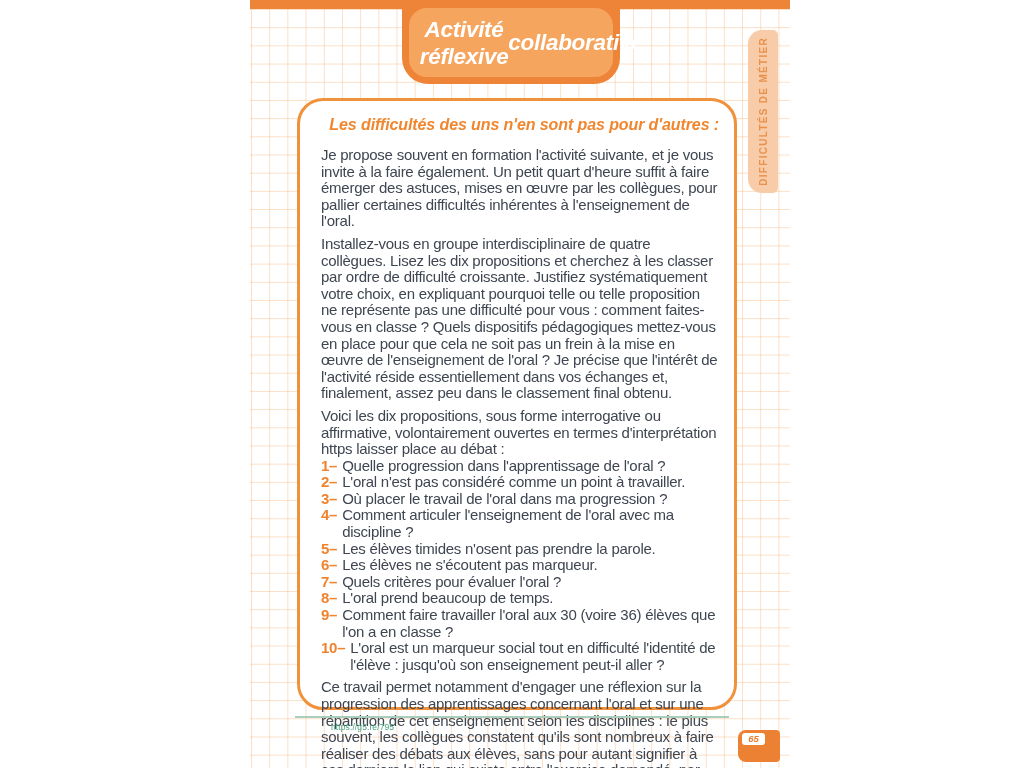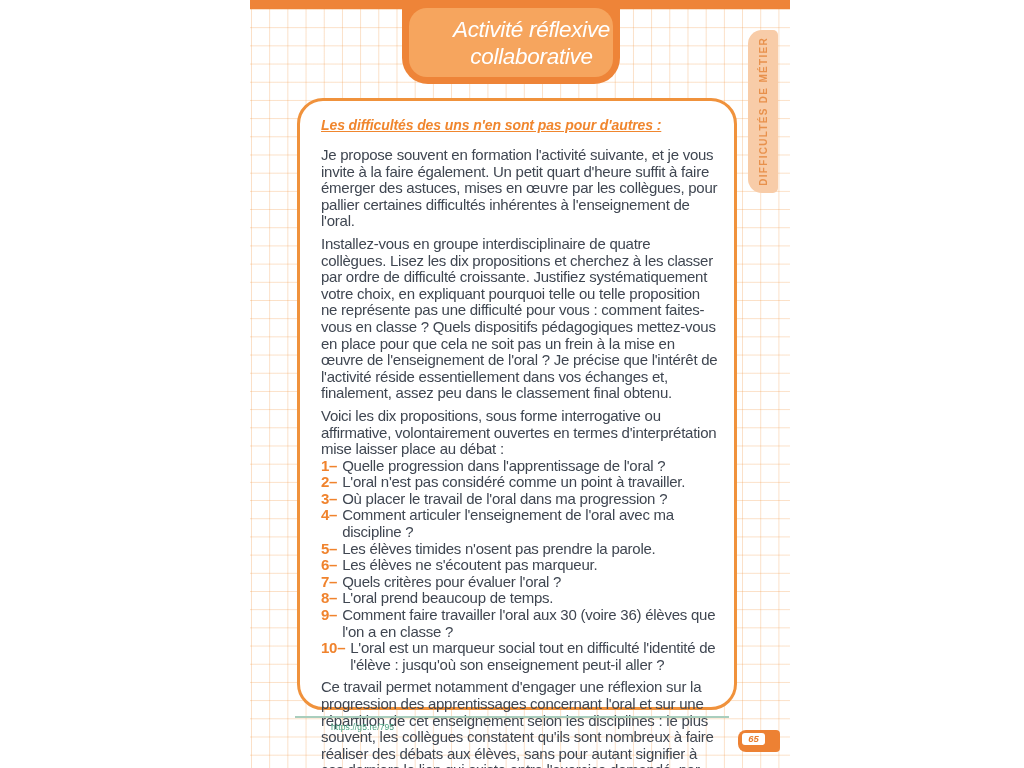--- a/index.html
+++ b/index.html
@@ -35,25 +35,24 @@
     width: 218px; height: 84px;
     background: #EE8438;
     border-radius: 0 0 26px 26px;
   }
   .header-badge-inner {
     position: absolute;
     left: 7px; right: 7px; top: 8px; bottom: 7px;
     background: #F6A55E;
     border-radius: 18px;
     display: flex;
-    flex-direction: column;
     justify-content: center;
     align-items: center;
     color: #ffffff;
-    font-weight: normal;
+    font-weight: bold;
     font-style: italic;
     font-size: 22.5px;
     line-height: 27px;
     letter-spacing: -0.3px;
     text-align: center;
     padding-left: 41px;
   }
   
   .side-tab {
     position: absolute;
@@ -79,29 +78,28 @@
     position: absolute;
     left: 47px; top: 98px;
     width: 440px; height: 612px;
     box-sizing: border-box;
     background: #ffffff;
     border: 3px solid #F0923C;
     border-radius: 26px;
     padding: 13px 15px 0 21px;
   }
   .card-title {
-    text-align: left;
+    text-align: right;
     color: #F0862E;
     font-weight: bold;
     font-style: italic;
-    font-size: 14px;
+    font-size: 16px;
     line-height: 18px;
     letter-spacing: -0.1px;
     margin-top: 2px;
-    text-decoration: underline;
   }
   .card-body {
     margin-top: 13px;
     color: #3F4651;
     font-size: 15px;
     line-height: 16.6px;
     letter-spacing: -0.25px;
   }
   .para { margin: 0 0 6px 0; }
   .para:last-child { margin-bottom: 0; }
@@ -127,21 +125,21 @@
     left: 45px; top: 722px;
     font-size: 8.5px;
     color: #47A17F;
     text-decoration: none;
     letter-spacing: 0.1px;
     padding-left: 36px;
   }
   .page-badge {
     position: absolute;
     left: 488px; top: 730px;
-    width: 42px; height: 22px;
+    width: 42px; height: 32px;
     background: #ED8133;
     border-radius: 8px 4px 4px 8px;
   }
   .page-badge-box {
     position: absolute;
     left: 4px; top: 3px;
     width: 23px; height: 12px;
     background: #ffffff;
     border-radius: 3px;
     display: flex;
@@ -176,21 +174,21 @@
     </div>
 
     <div class="card">
       <div class="card-title">
         <div>Les difficultés des uns n'en sont pas pour d'autres :</div>
       </div>
       <div class="card-body">
         <div id="intro-paragraphs">
             <div class="para">Je propose souvent en formation l'activité suivante, et je vous invite à la faire également. Un petit quart d'heure suffit à faire émerger des astuces, mises en œuvre par les collègues, pour pallier certaines difficultés inhérentes à l'enseignement de l'oral.</div>
             <div class="para">Installez-vous en groupe interdisciplinaire de quatre collègues. Lisez les dix propositions et cherchez à les classer par ordre de difficulté croissante. Justifiez systématiquement votre choix, en expliquant pourquoi telle ou telle proposition ne représente pas une difficulté pour vous : comment faites-vous en classe ? Quels dispositifs pédagogiques mettez-vous en place pour que cela ne soit pas un frein à la mise en œuvre de l'enseignement de l'oral ? Je précise que l'intérêt de l'activité réside essentiellement dans vos échanges et, finalement, assez peu dans le classement final obtenu.</div>
-            <div class="para">Voici les dix propositions, sous forme interrogative ou affirmative, volontairement ouvertes en termes d'interprétation mise laisser place au débat :</div>
+            <div class="para">Voici les dix propositions, sous forme interrogative ou affirmative, volontairement ouvertes en termes d'interprétation https laisser place au débat :</div>
           </div>
         <div id="prop-list" class="prop-list">
             <div class="prop-row">
               <span class="prop-label">1–</span>
               <span class="prop-text">Quelle progression dans l'apprentissage de l'oral ?</span>
             </div>
             <div class="prop-row">
               <span class="prop-label">2–</span>
               <span class="prop-text">L'oral n'est pas considéré comme un point à travailler.</span>
             </div>

